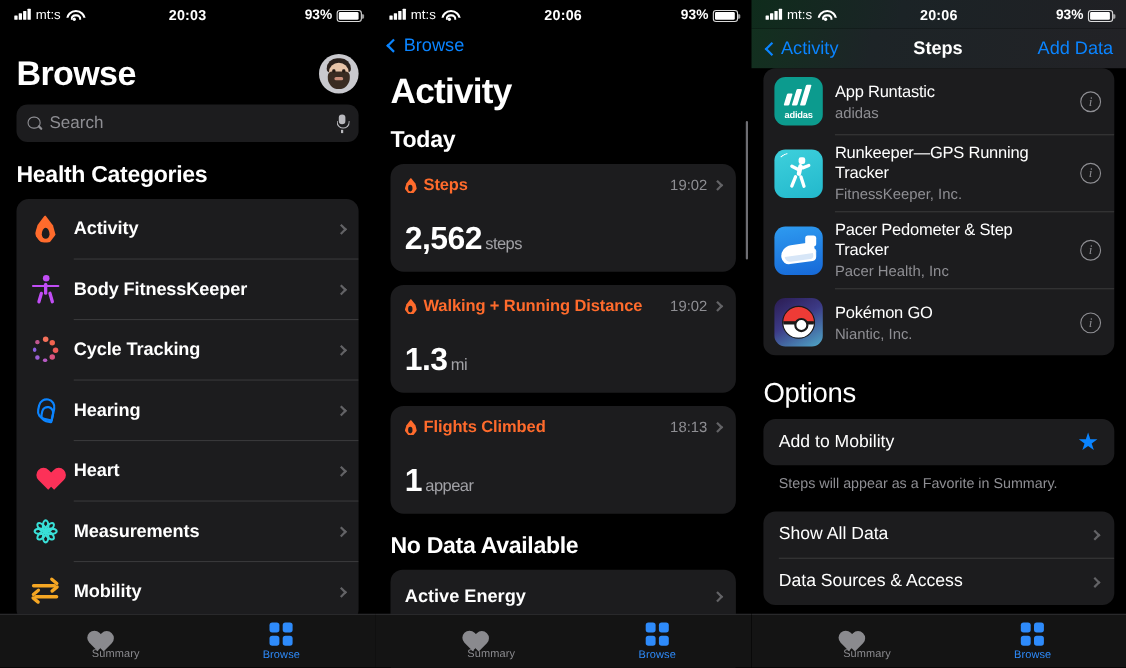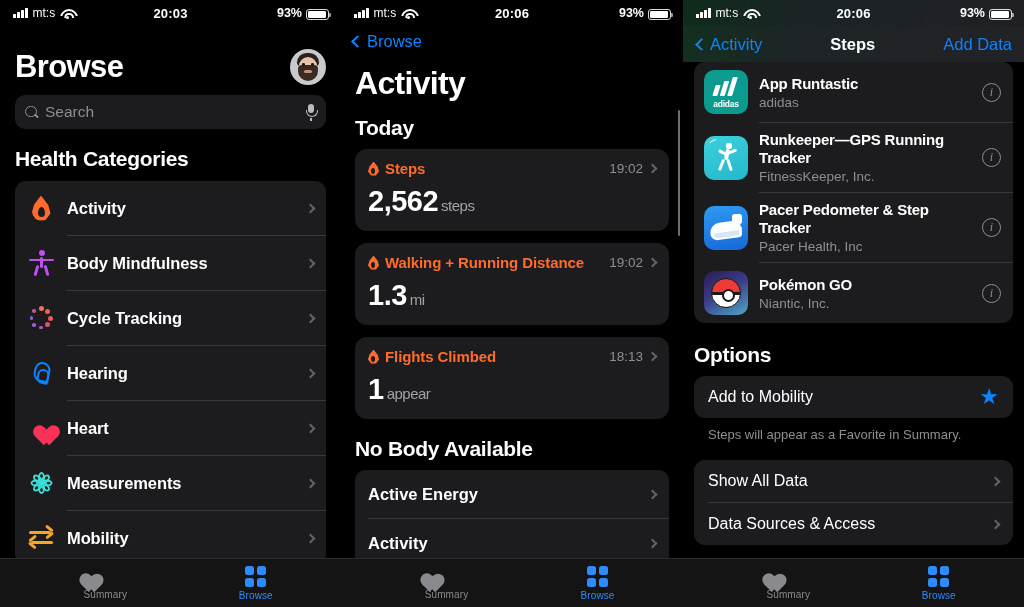--- a/index.html
+++ b/index.html
@@ -162,41 +162,41 @@
   .p2-title { font-size: 32px; font-weight: 700; color: #fff; letter-spacing: -.7px; padding: 12px 0 14px; }
   .p2-sub { font-size: 21px; font-weight: 700; color: #fff; letter-spacing: -.3px; margin-bottom: 9px; }
   .dcard { background: #1C1C1E; border-radius: 12px; padding: 11px 13px 13px; margin-bottom: 12px; }
   .dcard-top { display: flex; align-items: center; gap: 6px; }
   .dflame { width: 11px; height: 14px; background: #FF6B2C; flex: none;
     clip-path: polygon(50% 0,88% 38%,100% 72%,72% 100%,28% 100%,0 72%,14% 36%); position: relative; }
   .dflame::after { content: ""; position: absolute; left: 3.4px; top: 6px;
     width: 4px; height: 6px; background: #1C1C1E; border-radius: 50%; }
   .dname { color: #FF6B2C; font-size: 15px; font-weight: 600; flex: 1; letter-spacing: -.1px; }
   .dtime { color: #8E8E93; font-size: 13.5px; }
-  .dval { color: #fff; font-size: 29px; font-weight: 600; margin-top: 8px; letter-spacing: -.5px; }
+  .dval { color: #fff; font-size: 29px; font-weight: 600; margin-top: 24px; letter-spacing: -.5px; }
   .dunit { color: #A1A1A6; font-size: 15px; font-weight: 500; margin-left: 3px; }
   .nd-row { height: 48px; display: flex; align-items: center; padding: 0 13px;
     color: #fff; font-size: 16.5px; font-weight: 600; }
   .nd-row .chev { margin-left: auto; }
   .nd-sep { height: 1px; background: #38383A; margin-left: 13px; }
   .p2-scroll { position: absolute; right: 3px; top: 110px; width: 2.5px; height: 126px;
     background: #6E6E73; border-radius: 2px; }
 
   
   .p3-nav { height: 36px; display: flex; align-items: center; padding: 0 12px;
     background: linear-gradient(100deg,#12301f 0%,#1d2427 32%,#222226 100%);
     position: relative; z-index: 4; }
   .p3-nav .l, .p3-nav .r { color: #0A84FF; font-size: 16.5px; display: flex; align-items: center; gap: 4px; }
   .p3-nav .c { flex: 1; text-align: center; color: #fff; font-size: 16.5px; font-weight: 700; }
   .p3-body { padding: 0 11px; }
   .applist { background: #1C1C1E; border-radius: 11px; overflow: hidden; }
   .app-row { display: flex; align-items: center; gap: 11px; padding: 8px 12px 8px 10px; min-height: 56px; }
   .app-ico { width: 44px; height: 44px; border-radius: 10px; flex: none; position: relative; overflow: hidden; }
   .app-txt { flex: 1; min-width: 0; }
-  .app-name { color: #fff; font-size: 15px; font-weight: 700; line-height: 1.2; letter-spacing: -.2px; }
+  .app-name { color: #fff; font-size: 15px; font-weight: 400; line-height: 1.2; letter-spacing: -.2px; }
   .app-dev { color: #8E8E93; font-size: 13.5px; margin-top: 2px; }
   .info { width: 19px; height: 19px; border: 1.4px solid #8E8E93; border-radius: 50%;
     color: #8E8E93; font-size: 12px; display: flex; align-items: center;
     justify-content: center; font-style: italic; flex: none; font-family: "Liberation Serif", serif; }
   .app-sep { height: 1px; background: #38383A; margin-left: 65px; }
 
   .adidas { background: #0C9B8E; display: flex; align-items: flex-end; justify-content: center; }
   .adi-bars { position: absolute; left: 9px; top: 6px; width: 27px; height: 20px; }
   .adi-bars i { position: absolute; bottom: 0; background: #fff; transform: skewX(-17deg); border-radius: 1px; }
   .adi-bars i:nth-child(1) { left: 1px; width: 5px; height: 11px; }
@@ -230,21 +230,21 @@
 
   .pogo { background: linear-gradient(150deg,#2B1C52 0%,#3C3A86 45%,#4FA8C8 100%); }
   .pogo-ball { position: absolute; left: 7px; top: 7px; width: 30px; height: 30px;
     border-radius: 50%; background: linear-gradient(#EE3B36 0 50%, #fff 50% 100%);
     border: 1.5px solid #1a1a1a; overflow: hidden; }
   .pogo-ball::before { content: ""; position: absolute; left: -2px; top: 12.5px;
     width: 34px; height: 3px; background: #1a1a1a; }
   .pogo-ball::after { content: ""; position: absolute; left: 9.5px; top: 9.5px;
     width: 9px; height: 9px; background: #fff; border: 2px solid #1a1a1a; border-radius: 50%; }
 
-  .opt-head { font-size: 21px; font-weight: 700; color: #fff; margin: 20px 0 9px; letter-spacing: -.3px; }
+  .opt-head { font-size: 25px; font-weight: 400; color: #fff; margin: 20px 0 9px; letter-spacing: -.3px; }
   .fav-row { background: #1C1C1E; border-radius: 11px; height: 42px; display: flex;
     align-items: center; padding: 0 14px; }
   .fav-label { flex: 1; color: #fff; font-size: 16px; }
   .star { color: #0A84FF; font-size: 22px; line-height: 1; }
   .fav-note { color: #8E8E93; font-size: 13px; padding: 9px 14px 0; }
   .opt-list { background: #1C1C1E; border-radius: 11px; overflow: hidden; margin-top: 18px; }
   .opt-row { height: 42px; display: flex; align-items: center; padding: 0 14px;
     color: #fff; font-size: 16px; }
   .opt-row .chev { margin-left: auto; }
   .opt-sep { height: 1px; background: #38383A; margin-left: 14px; }
@@ -330,21 +330,21 @@
         <div class="cat-row">
           <span class="cat-ico">
             <span class="g-body">
                 <i class="g-bh"></i>
                 <i class="g-bt"></i>
                 <i class="g-ba"></i>
                 <i class="g-bl1"></i>
                 <i class="g-bl2"></i>
               </span>
           </span>
-          <span class="cat-label">Body Mindfulness</span>
+          <span class="cat-label">Body FitnessKeeper</span>
           <span class="chev"></span>
         </div>
         <div class="sep"></div>
 
         <div class="cat-row">
           <span class="cat-ico">
               <span class="g-cycle" id="cycleGlyph">
                 <i style="width: 5px; height: 5px; background: rgb(245, 112, 90); left: 10.5px; top: 1px;"></i>
                 <i style="width: 5px; height: 5px; background: rgb(242, 99, 79); left: 17.2175px; top: 3.78249px;"></i>
                 <i style="width: 5px; height: 5px; background: rgb(238, 90, 87); left: 20px; top: 10.5px;"></i>
@@ -491,21 +491,21 @@
           <span class="dflame"></span>
           <span class="dname">Flights Climbed</span>
           <span class="dtime">18:13</span>
           <span class="chev"></span>
         </div>
         <div class="dval">
           <span>1</span><span class="dunit">appear</span>
         </div>
       </div>
 
-      <div class="p2-sub" style="margin-top:18px">No Body Available</div>
+      <div class="p2-sub" style="margin-top:18px">No Data Available</div>
 
       <div class="card">
         <div class="nd-row">
           <span>Active Energy</span>
           <span class="chev"></span>
         </div>
         <div class="nd-sep"></div>
         <div class="nd-row">
           <span>Activity</span>
           <span class="chev"></span>

